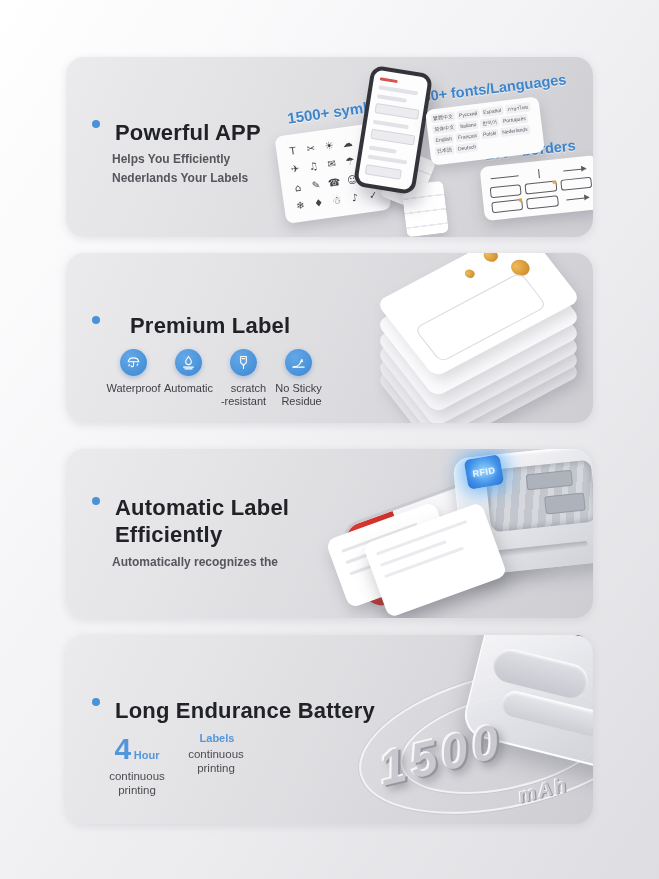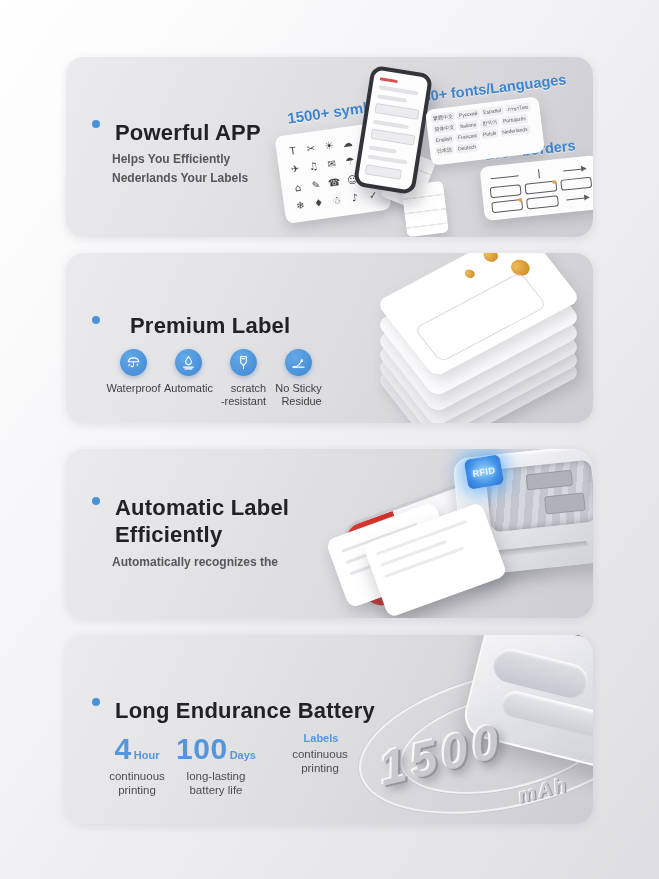--- a/index.html
+++ b/index.html
@@ -351,27 +351,20 @@
   <div class="stats">
       <div class="stat">
         <div class="num-row">
           <span class="snum">4</span>
           <span class="sunit">Hour</span>
         </div>
         <div class="sdesc"><span>continuous</span><br><span>printing</span></div>
       </div>
       <div class="stat">
         <div class="num-row">
-          <span class="snum">100</span>
-          <span class="sunit">Days</span>
-        </div>
-        <div class="sdesc"><span>long-lasting</span><br><span>battery life</span></div>
-      </div>
-      <div class="stat">
-        <div class="num-row">
           <span class="sunit">Labels</span>
         </div>
         <div class="sdesc"><span>continuous</span><br><span>printing</span></div>
       </div>
     </div>
   <div class="ring ring1"></div>
   <div class="ring ring2"></div>
   <div class="printer4">
     <div class="p4body"></div>
     <div class="p4lid"></div>

